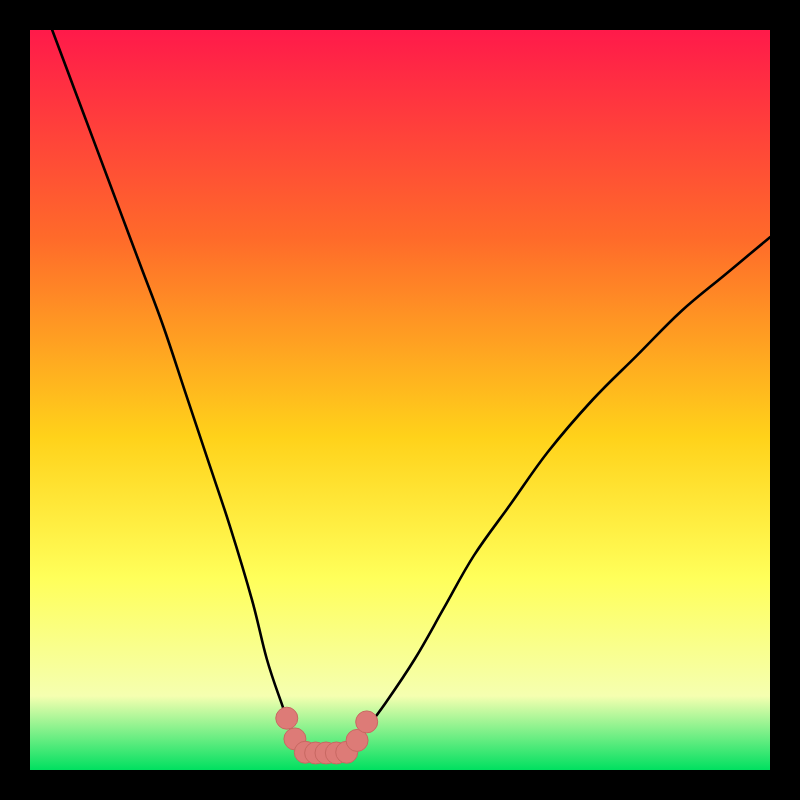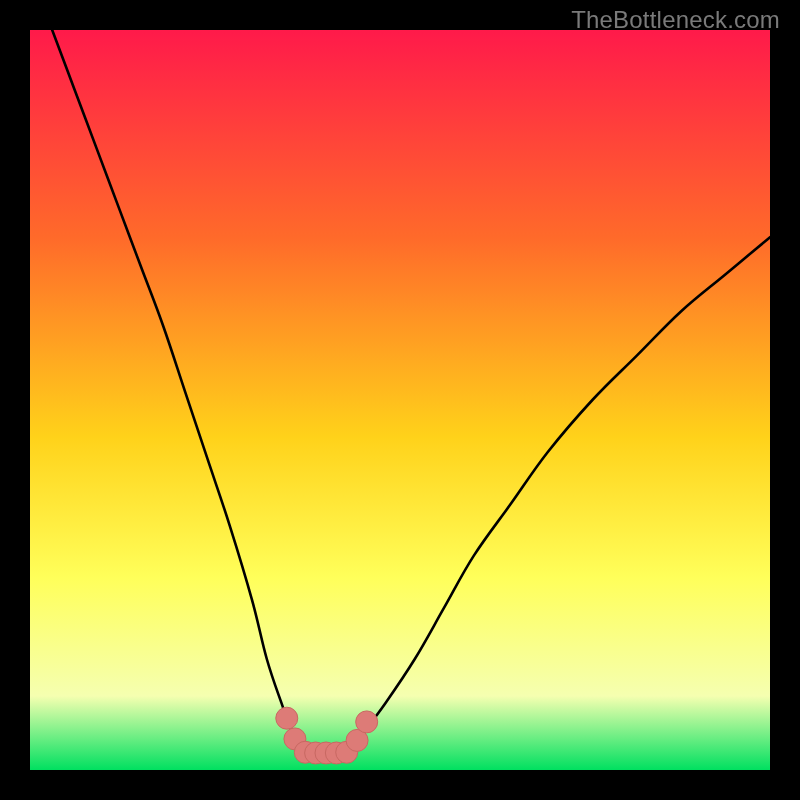--- a/index.html
+++ b/index.html
@@ -70,15 +70,14 @@
           <circle cx="285.64" cy="722.98" r="11" fill="#dd7b77" stroke="#c86862" stroke-width="1"></circle>
           <circle cx="296" cy="722.98" r="11" fill="#dd7b77" stroke="#c86862" stroke-width="1"></circle>
           <circle cx="306.35999999999996" cy="722.98" r="11" fill="#dd7b77" stroke="#c86862" stroke-width="1"></circle>
           <circle cx="316.71999999999997" cy="722.24" r="11" fill="#dd7b77" stroke="#c86862" stroke-width="1"></circle>
           <circle cx="327.08" cy="710.4" r="11" fill="#dd7b77" stroke="#c86862" stroke-width="1"></circle>
           <circle cx="336.7" cy="691.9" r="11" fill="#dd7b77" stroke="#c86862" stroke-width="1"></circle>
         </g>
     </svg>
   </div>
 
-  <div class="watermark">TheBottleneck.com</div>
 
 </div>
 
 </body></html>

